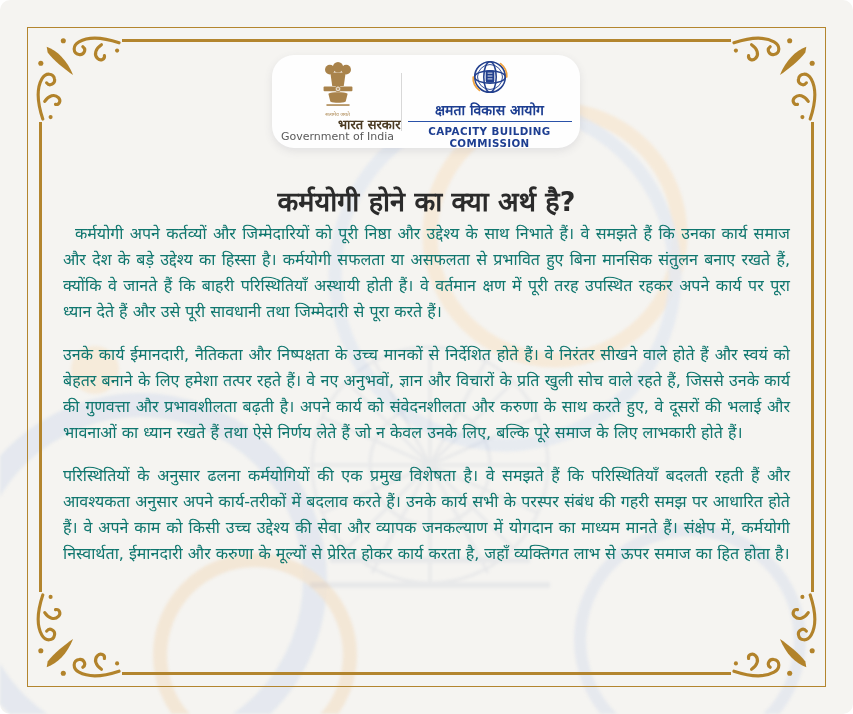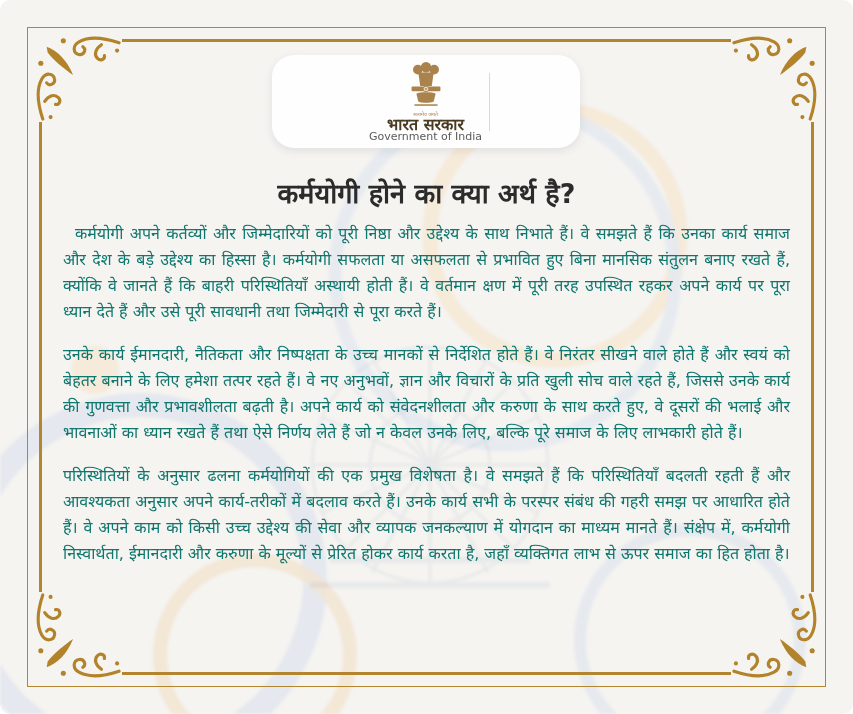--- a/index.html
+++ b/index.html
@@ -25,31 +25,31 @@
   
   .header-panel{
     position:absolute;left:272px;top:55px;width:308px;height:93px;z-index:2;
     background:#fefefe;border-radius:22px;
     box-shadow:0 3px 9px rgba(80,85,105,0.12);
     display:flex;align-items:center;justify-content:center;
   }
   .gov{width:126px;text-align:center;}
   .gov svg{display:block;margin:0 auto;}
   .gov-motto{font-size:5px;color:#a9834b;line-height:6px;}
-  .gov-hi{font-size:16px;font-weight:bold;color:#4a3a22;margin-top:1px;line-height:13px;}
+  .gov-hi{font-size:13px;font-weight:bold;color:#4a3a22;margin-top:1px;line-height:13px;text-align:right;}
   .gov-en{font-size:11px;color:#5a5a5a;line-height:12px;}
   .logo-divider{width:1px;height:58px;background:#d8d8d8;}
   .cbc{width:176px;text-align:center;}
   .cbc svg{display:block;margin:0 auto;}
   .cbc-hi{font-size:14px;font-weight:bold;color:#1d3e91;margin-top:2px;line-height:16px;}
   .cbc-line{height:1.5px;background:#2a52a8;margin:3px 6px 3px;}
   .cbc-en{font-size:10.3px;font-weight:bold;color:#1d3e91;letter-spacing:0.4px;line-height:12px;}
   
   .title{
-    position:absolute;top:174px;left:0;right:0;z-index:2;margin:0;
+    position:absolute;top:174px;left:0;right:0;z-index:2;margin:8px;
     text-align:center;font-size:27px;font-weight:bold;color:#2b2b2b;
   }
   .body-text{
     position:absolute;left:63px;top:221px;width:727px;z-index:2;
     font-size:16px;line-height:26px;color:#0f766e;text-align:justify;
   }
   .body-text p{margin:0 0 17px;}
   .body-text p.indent{text-indent:12px;}
 </style>
 </head>
@@ -155,20 +155,39 @@
         </g>
         <circle cx="22" cy="29" r="3" fill="#ffffff"></circle>
         <circle cx="22" cy="29" r="3" fill="none" stroke="#a9834b" stroke-width="1"></circle>
         <path d="M22 26.4 V31.6 M19.4 29 H24.6 M20.2 27.2 L23.8 30.8 M23.8 27.2 L20.2 30.8" stroke="#a9834b" stroke-width="0.6"></path>
       </svg>
       <div class="gov-motto">सत्यमेव जयते</div>
       <div class="gov-hi">भारत सरकार</div>
       <div class="gov-en">Government of India</div>
     </div>
     <div class="logo-divider"></div>
+    <div class="cbc">
+      <svg width="46" height="46" viewBox="0 0 48 48">
+        <g fill="none" stroke="#23408e" stroke-width="1.6">
+          <circle cx="24" cy="24" r="16"></circle>
+          <ellipse cx="24" cy="24" rx="16" ry="6.5"></ellipse>
+          <ellipse cx="24" cy="24" rx="6.5" ry="16"></ellipse>
+          <ellipse cx="24" cy="24" rx="13" ry="13" transform="rotate(45 24 24)" stroke-width="0.9"></ellipse>
+        </g>
+        <g fill="none" stroke="#f0a33f" stroke-width="1.8" stroke-linecap="round">
+          <path d="M35 10 C40 14 42 19 41.5 24"></path>
+          <path d="M13 38 C8 34 6 29 6.5 24"></path>
+        </g>
+        <rect x="19.5" y="17" width="9" height="13" rx="2" fill="#23408e"></rect>
+        <path d="M21.5 20 h5 M21.5 23 h5 M21.5 26 h5" stroke="#fefefe" stroke-width="0.9"></path>
+      </svg>
+      <div class="cbc-hi">क्षमता विकास आयोग</div>
+      <div class="cbc-line"></div>
+      <div class="cbc-en">CAPACITY BUILDING COMMISSION</div>
+    </div>
   </div>
 
   <h1 class="title">कर्मयोगी होने का क्या अर्थ है?</h1>
 
   <div class="body-text">
     <p class="indent">कर्मयोगी अपने कर्तव्यों और जिम्मेदारियों को पूरी निष्ठा और उद्देश्य के साथ निभाते हैं। वे समझते हैं कि उनका कार्य समाज और देश के बड़े उद्देश्य का हिस्सा है। कर्मयोगी सफलता या असफलता से प्रभावित हुए बिना मानसिक संतुलन बनाए रखते हैं, क्योंकि वे जानते हैं कि बाहरी परिस्थितियाँ अस्थायी होती हैं। वे वर्तमान क्षण में पूरी तरह उपस्थित रहकर अपने कार्य पर पूरा ध्यान देते हैं और उसे पूरी सावधानी तथा जिम्मेदारी से पूरा करते हैं।</p>
     <p>उनके कार्य ईमानदारी, नैतिकता और निष्पक्षता के उच्च मानकों से निर्देशित होते हैं। वे निरंतर सीखने वाले होते हैं और स्वयं को बेहतर बनाने के लिए हमेशा तत्पर रहते हैं। वे नए अनुभवों, ज्ञान और विचारों के प्रति खुली सोच वाले रहते हैं, जिससे उनके कार्य की गुणवत्ता और प्रभावशीलता बढ़ती है। अपने कार्य को संवेदनशीलता और करुणा के साथ करते हुए, वे दूसरों की भलाई और भावनाओं का ध्यान रखते हैं तथा ऐसे निर्णय लेते हैं जो न केवल उनके लिए, बल्कि पूरे समाज के लिए लाभकारी होते हैं।</p>
     <p>परिस्थितियों के अनुसार ढलना कर्मयोगियों की एक प्रमुख विशेषता है। वे समझते हैं कि परिस्थितियाँ बदलती रहती हैं और आवश्यकता अनुसार अपने कार्य-तरीकों में बदलाव करते हैं। उनके कार्य सभी के परस्पर संबंध की गहरी समझ पर आधारित होते हैं। वे अपने काम को किसी उच्च उद्देश्य की सेवा और व्यापक जनकल्याण में योगदान का माध्यम मानते हैं। संक्षेप में, कर्मयोगी निस्वार्थता, ईमानदारी और करुणा के मूल्यों से प्रेरित होकर कार्य करता है, जहाँ व्यक्तिगत लाभ से ऊपर समाज का हित होता है।</p>
   </div>
 

